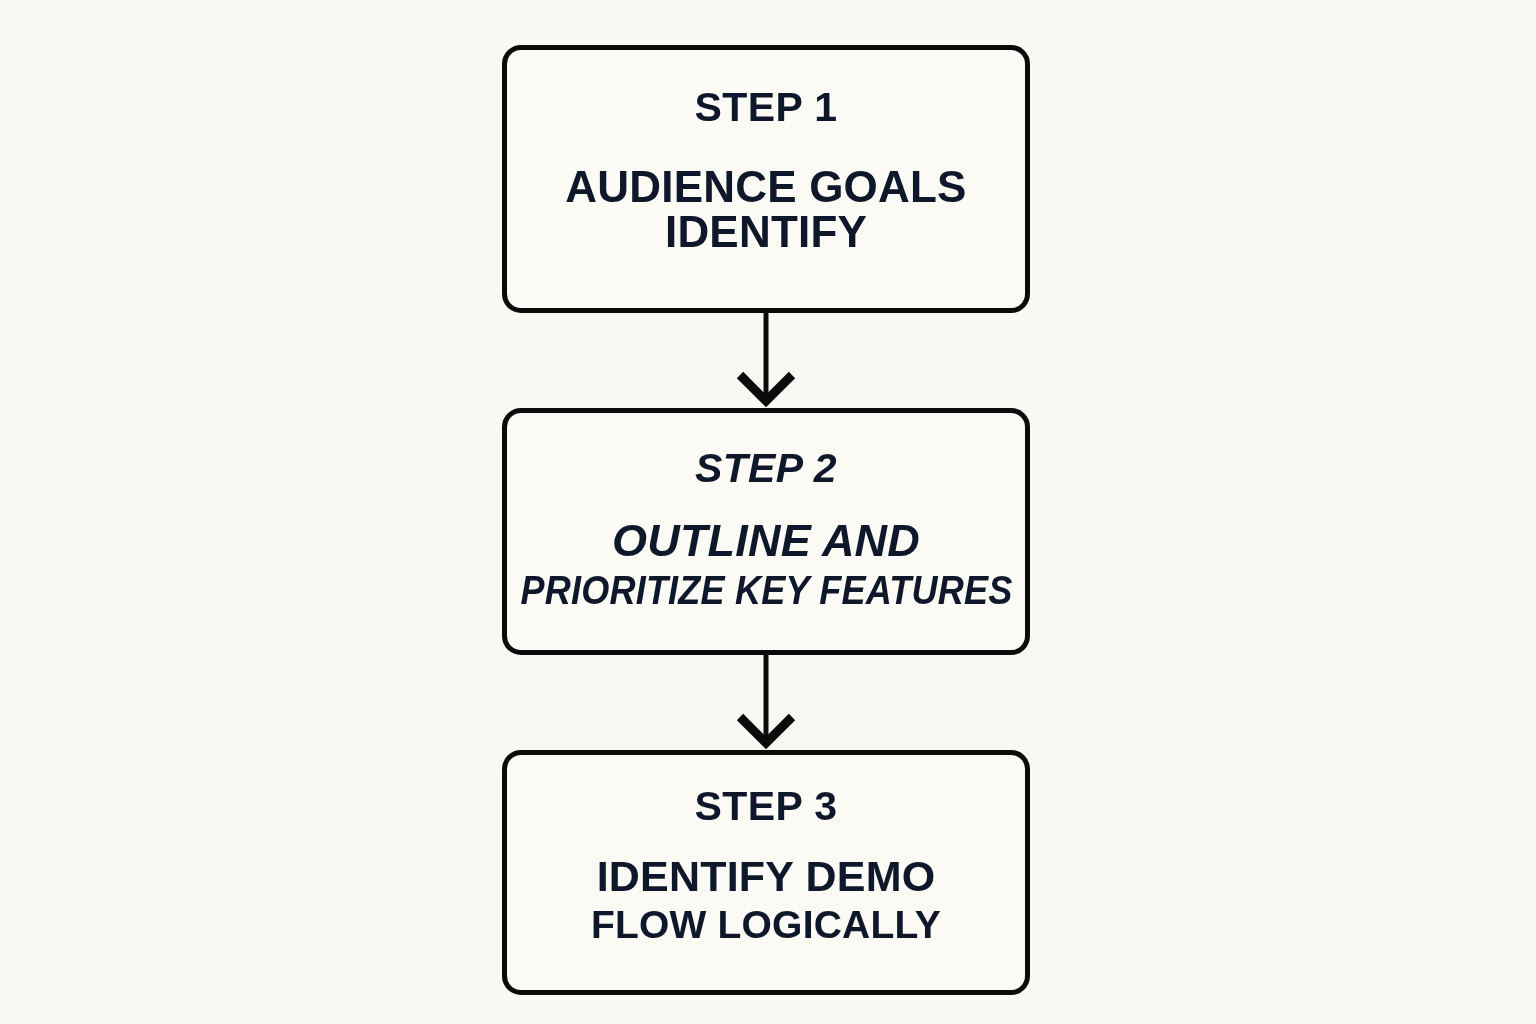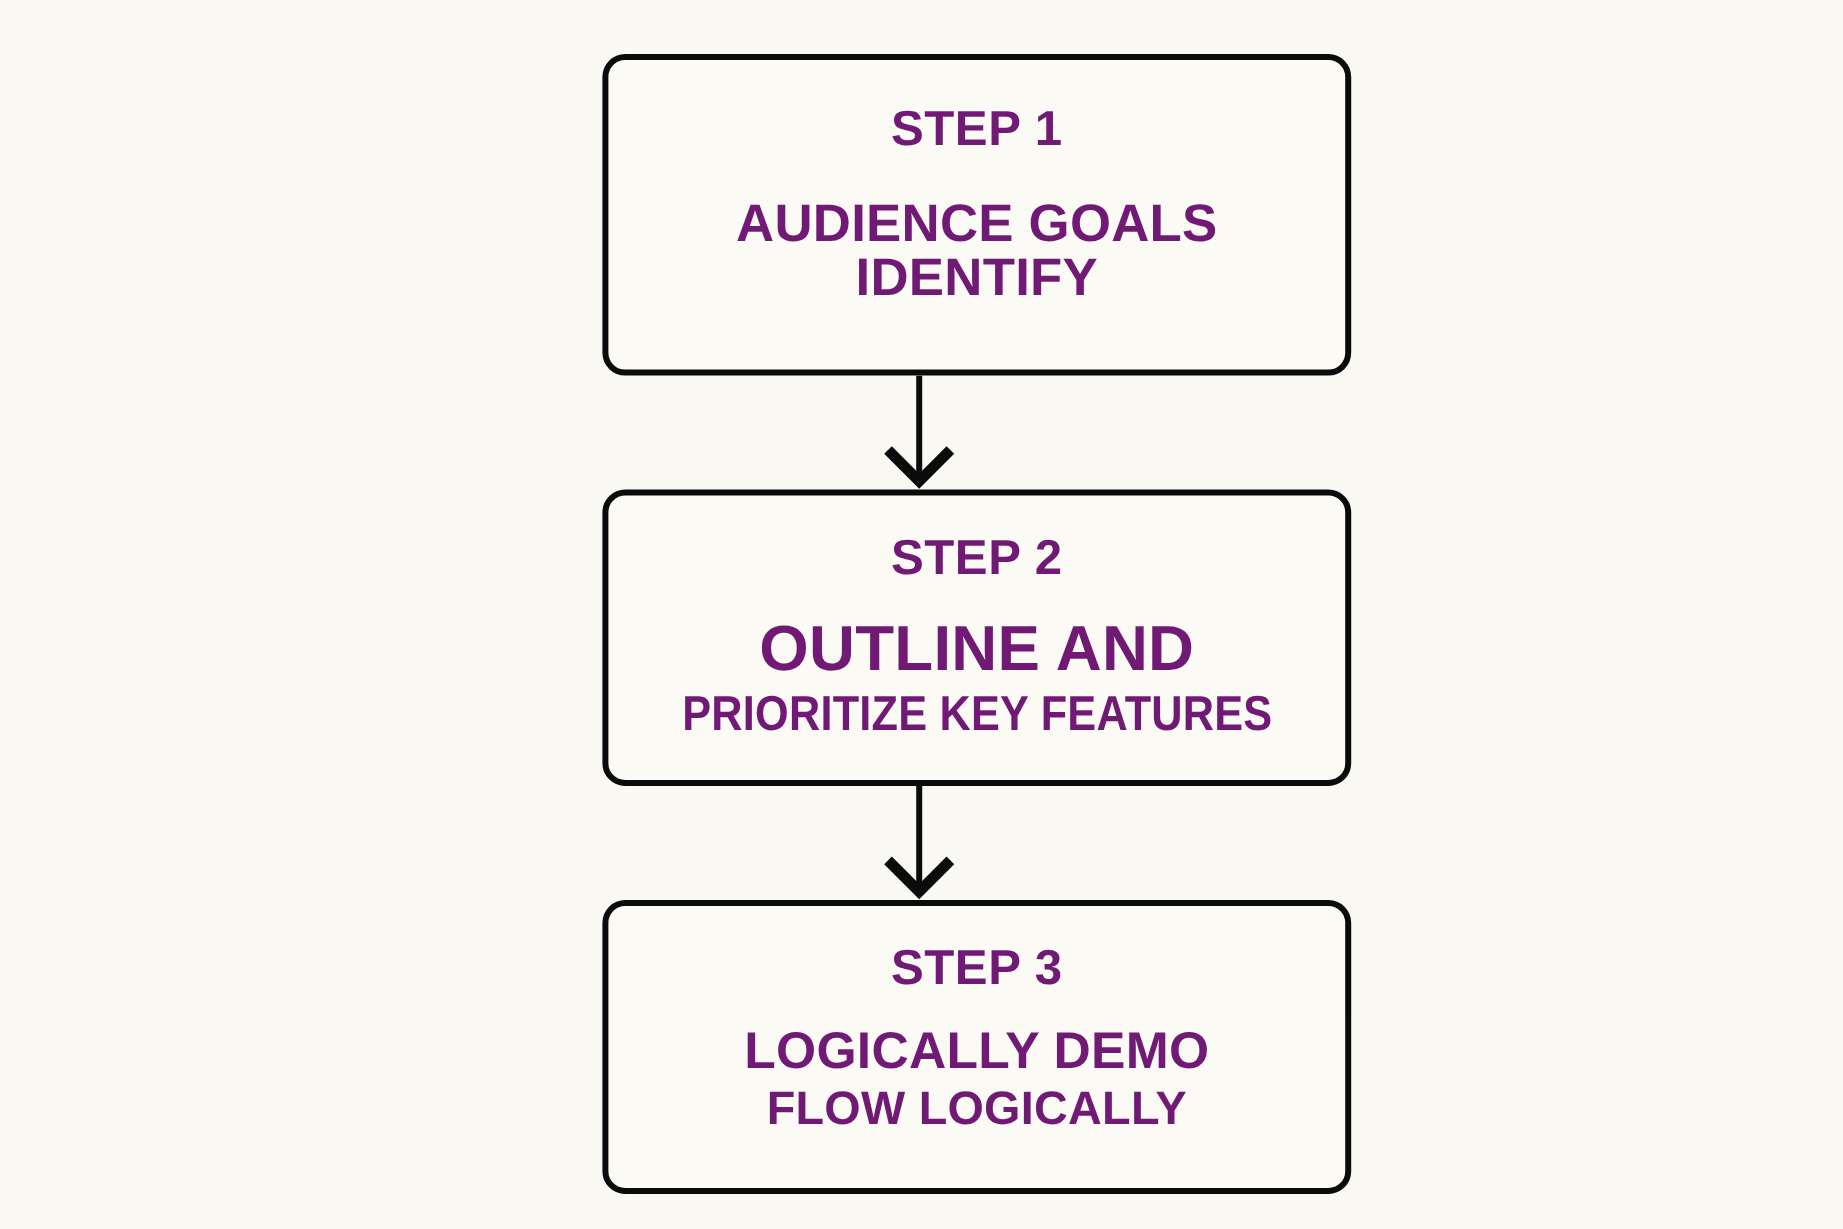--- a/index.html
+++ b/index.html
@@ -26,34 +26,34 @@
   .flow {
     position: absolute;
     left: 502px;
     top: 45px;
     width: 528px;
   }
 
   
   .step-box {
     box-sizing: border-box;
-    width: 624px;
+    width: 528px;
     background: #fbfaf5;
     border: 5px solid #0b0b0b;
     border-radius: 19px;
     display: flex;
     flex-direction: column;
     align-items: center;
     justify-content: center;
     text-align: center;
-    color: #701a75;
+    color: #0f172a;
   }
 
   .step-box.box-1 { height: 268px; padding: 14px 18px 20px; }
-  .step-box.box-2 { height: 247px; padding: 14px 9px 18px; }
+  .step-box.box-2 { height: 247px; padding: 14px 9px 18px; font-style: italic; }
   .step-box.box-3 { height: 245px; padding: 4px 18px 18px; }
 
   .step-heading {
     font-size: 41px;
     font-weight: bold;
     letter-spacing: 0.4px;
     line-height: 1;
     white-space: nowrap;
   }
 
@@ -71,21 +71,21 @@
     font-size: 44px;
     font-weight: bold;
     line-height: 1.02;
     letter-spacing: 0.2px;
     white-space: nowrap;
   }
 
   .box-1 .step-line.line-a { font-size: 44px; margin-bottom: 10px; }
   .box-1 .step-line.line-b { font-size: 44px; }
 
-  .box-2 .step-line.line-a { font-size: 53px; margin-bottom: 6px; }
+  .box-2 .step-line.line-a { font-size: 45px; margin-bottom: 6px; }
   
   .box-2 .step-line.line-b {
     font-size: 41px;
     transform: scaleX(0.88);
     transform-origin: center;
   }
 
   .box-3 .step-line.line-a { font-size: 43px; margin-bottom: 6px; }
   .box-3 .step-line.line-b { font-size: 39px; }
 
@@ -138,19 +138,19 @@
     <div class="connector gap-2">
       <svg width="528" height="95" viewBox="0 0 528 95">
         <line x1="264" y1="0" x2="264" y2="86" stroke="#0b0b0b" stroke-width="5" stroke-linecap="butt"></line>
         <polyline points="238,62 264,88 290,62" fill="none" stroke="#0b0b0b" stroke-width="9" stroke-linecap="butt" stroke-linejoin="miter"></polyline>
       </svg>
     </div>
 
     <div class="step-box box-3">
       <div class="step-heading">STEP 3</div>
       <div class="step-body">
-        <div class="step-line line-a">LOGICALLY DEMO</div>
+        <div class="step-line line-a">IDENTIFY DEMO</div>
         <div class="step-line line-b">FLOW LOGICALLY</div>
       </div>
     </div>
 
   </div>
 </div>
 
 </body></html>

